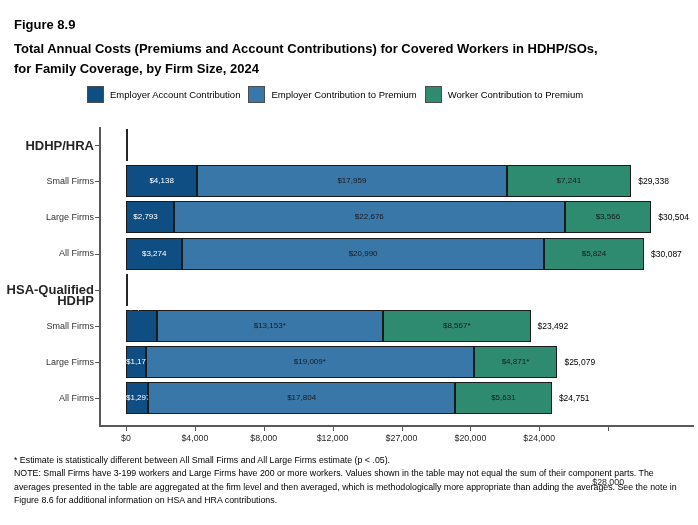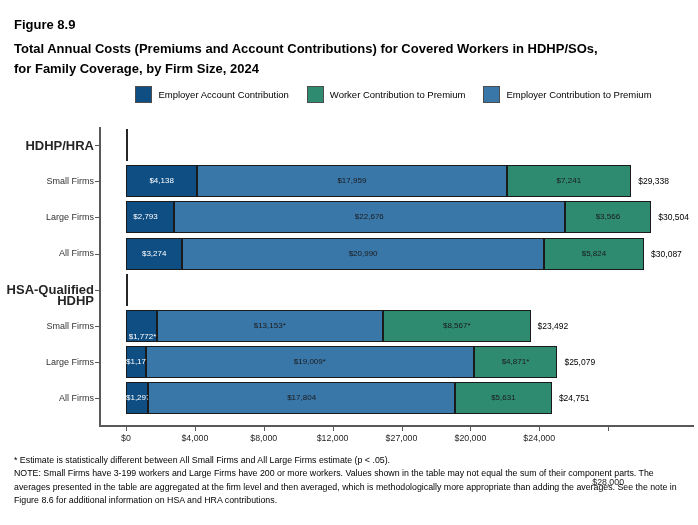--- a/index.html
+++ b/index.html
@@ -4,21 +4,21 @@
 <style>
   html,body{margin:0;padding:0;background:#fff;}
   .page{
     position:relative;width:698px;height:525px;background:#ffffff;
     font-family:"Liberation Sans", sans-serif;color:#000;overflow:hidden;padding-left:28px;
   }
   .figure-label{position:absolute;left:14px;top:17px;font-size:13px;font-weight:bold;}
   .title-line{position:absolute;left:14px;font-size:13px;font-weight:bold;}
   .title-line.l1{top:41px;}
   .title-line.l2{top:61px;}
-  .legend{position:absolute;left:96px;top:86px;width:595px;display:flex;justify-content:center;gap:18px;}
+  .legend{position:absolute;left:87px;top:86px;width:595px;display:flex;justify-content:flex-start;gap:8px;}
   .legend-item{display:flex;align-items:center;gap:6px;}
   .legend-swatch{width:15px;height:15px;border:1px solid #4d4d4d;flex:0 0 auto;}
   .legend-label{font-size:9.5px;white-space:nowrap;}
   .plot{position:absolute;left:0;top:0;width:698px;height:525px;}
   .axis-line{position:absolute;background:#595959;}
   .x-tick-mark{position:absolute;width:1px;height:4px;background:#595959;}
   .x-tick-label{position:absolute;font-size:8.8px;color:#262626;transform:translateX(-50%);white-space:nowrap;}
   .y-tick-mark{position:absolute;width:4px;height:1px;background:#595959;}
   .y-label{position:absolute;left:0;width:94px;text-align:right;font-size:9px;color:#333;line-height:11px;}
   .y-label.group{font-weight:bold;font-size:13px;color:#262626;}
@@ -37,26 +37,26 @@
   <div class="figure-label">Figure 8.9</div>
   <div class="title-line l1">Total Annual Costs (Premiums and Account Contributions) for Covered Workers in HDHP/SOs,</div>
   <div class="title-line l2">for Family Coverage, by Firm Size, 2024</div>
 
   <div class="legend">
     <div class="legend-item">
       <span class="legend-swatch" id="sw0" style="background: rgb(15, 78, 131);"></span>
       <span class="legend-label">Employer Account Contribution</span>
     </div>
     <div class="legend-item">
+      <span class="legend-swatch" id="sw1" style="background: rgb(58, 119, 169);"></span>
+      <span class="legend-label">Employer Contribution to Premium</span>
+    </div>
+    <div class="legend-item">
       <span class="legend-swatch" id="sw2" style="background: rgb(47, 139, 112);"></span>
       <span class="legend-label">Worker Contribution to Premium</span>
-    </div>
-    <div class="legend-item">
-      <span class="legend-swatch" id="sw1" style="background: rgb(58, 119, 169);"></span>
-      <span class="legend-label">Employer Contribution to Premium</span>
     </div>
   </div>
 
   <div class="plot" id="plot">
       <div class="axis-line" style="left: 99px; top: 127px; width: 1.5px; height: 299px;"></div>
       <div class="axis-line" style="left: 99px; top: 425px; width: 595px; height: 1.5px;"></div>
       <div class="x-tick-mark" style="left: 126px; top: 427px;"></div>
       <div class="x-tick-label" style="left: 126px; top: 433px;">$0</div>
       <div class="x-tick-mark" style="left: 194.88px; top: 427px;"></div>
       <div class="x-tick-label" style="left: 194.88px; top: 433px;">$4,000</div>
@@ -101,21 +101,21 @@
       <div class="seg-label" style="left: 182.378px; width: 361.448px; top: 248.6px; color: rgb(26, 26, 26);">$20,990</div>
       <div class="bar-segment" style="left: 543.826px; top: 237.6px; width: 100.289px; height: 32px; background: rgb(47, 139, 112);"></div>
       <div class="seg-label" style="left: 543.826px; width: 100.289px; top: 248.6px; color: rgb(26, 26, 26);">$5,824</div>
       <div class="total-label" style="left: 651.115px; top: 248.6px;">$30,087</div>
       <div class="y-label group" style="top: 284.3px;">HSA-Qualified HDHP</div>
       <div class="y-tick-mark" style="left: 95px; top: 289.8px;"></div>
       <div class="zero-marker" style="left: 126px; top: 273.8px; height: 32px;"></div>
       <div class="y-label" style="top: 320.5px;">Small Firms</div>
       <div class="y-tick-mark" style="left: 95px; top: 326px;"></div>
       <div class="bar-segment" style="left: 126px; top: 310px; width: 30.5138px; height: 32px; background: rgb(15, 78, 131);"></div>
-      <div class="seg-label" style="left: 126px; width: 33px; top: 332px; color: rgb(255, 255, 255);">$1,772*</div>
+      <div class="seg-label" style="left: 126px; width: 33px; top: 303px; color: rgb(255, 255, 255);">$1,772*</div>
       <div class="bar-segment" style="left: 156.514px; top: 310px; width: 226.495px; height: 32px; background: rgb(58, 119, 169);"></div>
       <div class="seg-label" style="left: 156.514px; width: 226.495px; top: 321px; color: rgb(26, 26, 26);">$13,153*</div>
       <div class="bar-segment" style="left: 383.008px; top: 310px; width: 147.524px; height: 32px; background: rgb(47, 139, 112);"></div>
       <div class="seg-label" style="left: 383.008px; width: 147.524px; top: 321px; color: rgb(26, 26, 26);">$8,567*</div>
       <div class="total-label" style="left: 537.532px; top: 321px;">$23,492</div>
       <div class="y-label" style="top: 356.7px;">Large Firms</div>
       <div class="y-tick-mark" style="left: 95px; top: 362.2px;"></div>
       <div class="bar-segment" style="left: 126px; top: 346.2px; width: 20.1991px; height: 32px; background: rgb(15, 78, 131);"></div>
       <div class="seg-label" style="left: 126px; width: 20.1991px; top: 357.2px; color: rgb(255, 255, 255);">$1,173*</div>
       <div class="bar-segment" style="left: 146.199px; top: 346.2px; width: 327.335px; height: 32px; background: rgb(58, 119, 169);"></div>

